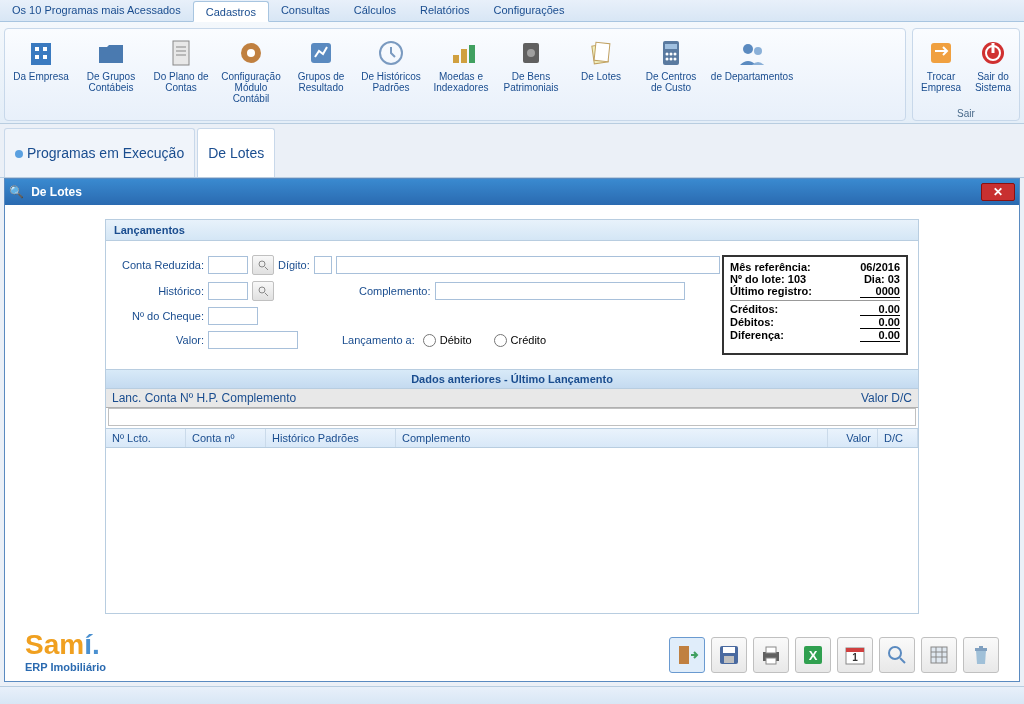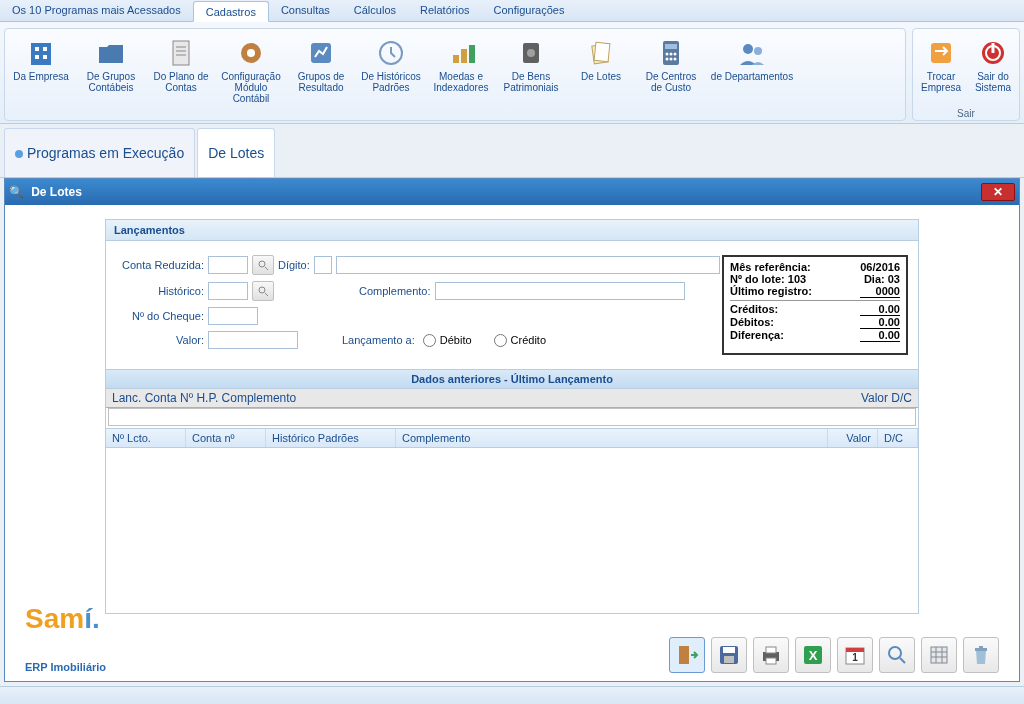--- a/index.html
+++ b/index.html
@@ -49,21 +49,21 @@
 .mono-row { border: 1px solid #c0c0c0; height: 18px; margin: 0 2px 2px; }
 
 .grid-header { display: flex; background: linear-gradient(#eaf3fc,#d8e8f8); border-top: 1px solid #b8cde0; border-bottom: 1px solid #b8cde0; justify-content: center; }
 .grid-header .col { padding: 3px 6px; color: #1a4d8f; font-size: 11px; border-right: 1px solid #cadaea; }
 .grid-body { height: 165px; background: #fff; }
 
 .footer { position: absolute; bottom: 8px; left: 20px; right: 20px; display: flex; align-items: flex-end; justify-content: space-between; }
 .logo { font-family: Arial; }
 .logo .l1 { font-size: 28px; font-weight: bold; color: #f0a020; }
 .logo .l1 .dot { color: #4a90d0; }
-.logo .l2 { font-size: 11px; color: #2a6ab0; font-weight: bold; margin-top: 26px; }
+.logo .l2 { font-size: 11px; color: #2a6ab0; font-weight: bold; }
 .toolbar { display: flex; gap: 6px; }
 .tool-btn { width: 36px; height: 36px; border: 1px solid #c0c0c0; background: linear-gradient(#fafafa,#e8e8e8); border-radius: 3px; cursor: pointer; display: flex; align-items: center; justify-content: center; }
 .tool-btn.active { border: 1px solid #6a9ad0; background: #e0edfa; }
 
 .statusbar { position: fixed; bottom: 0; left: 0; right: 0; height: 18px; background: linear-gradient(#e8f0fa,#d8e6f5); border-top: 1px solid #b8cde0; }
 
 svg { display: block; }
 </style>
 </head>
 <body>

